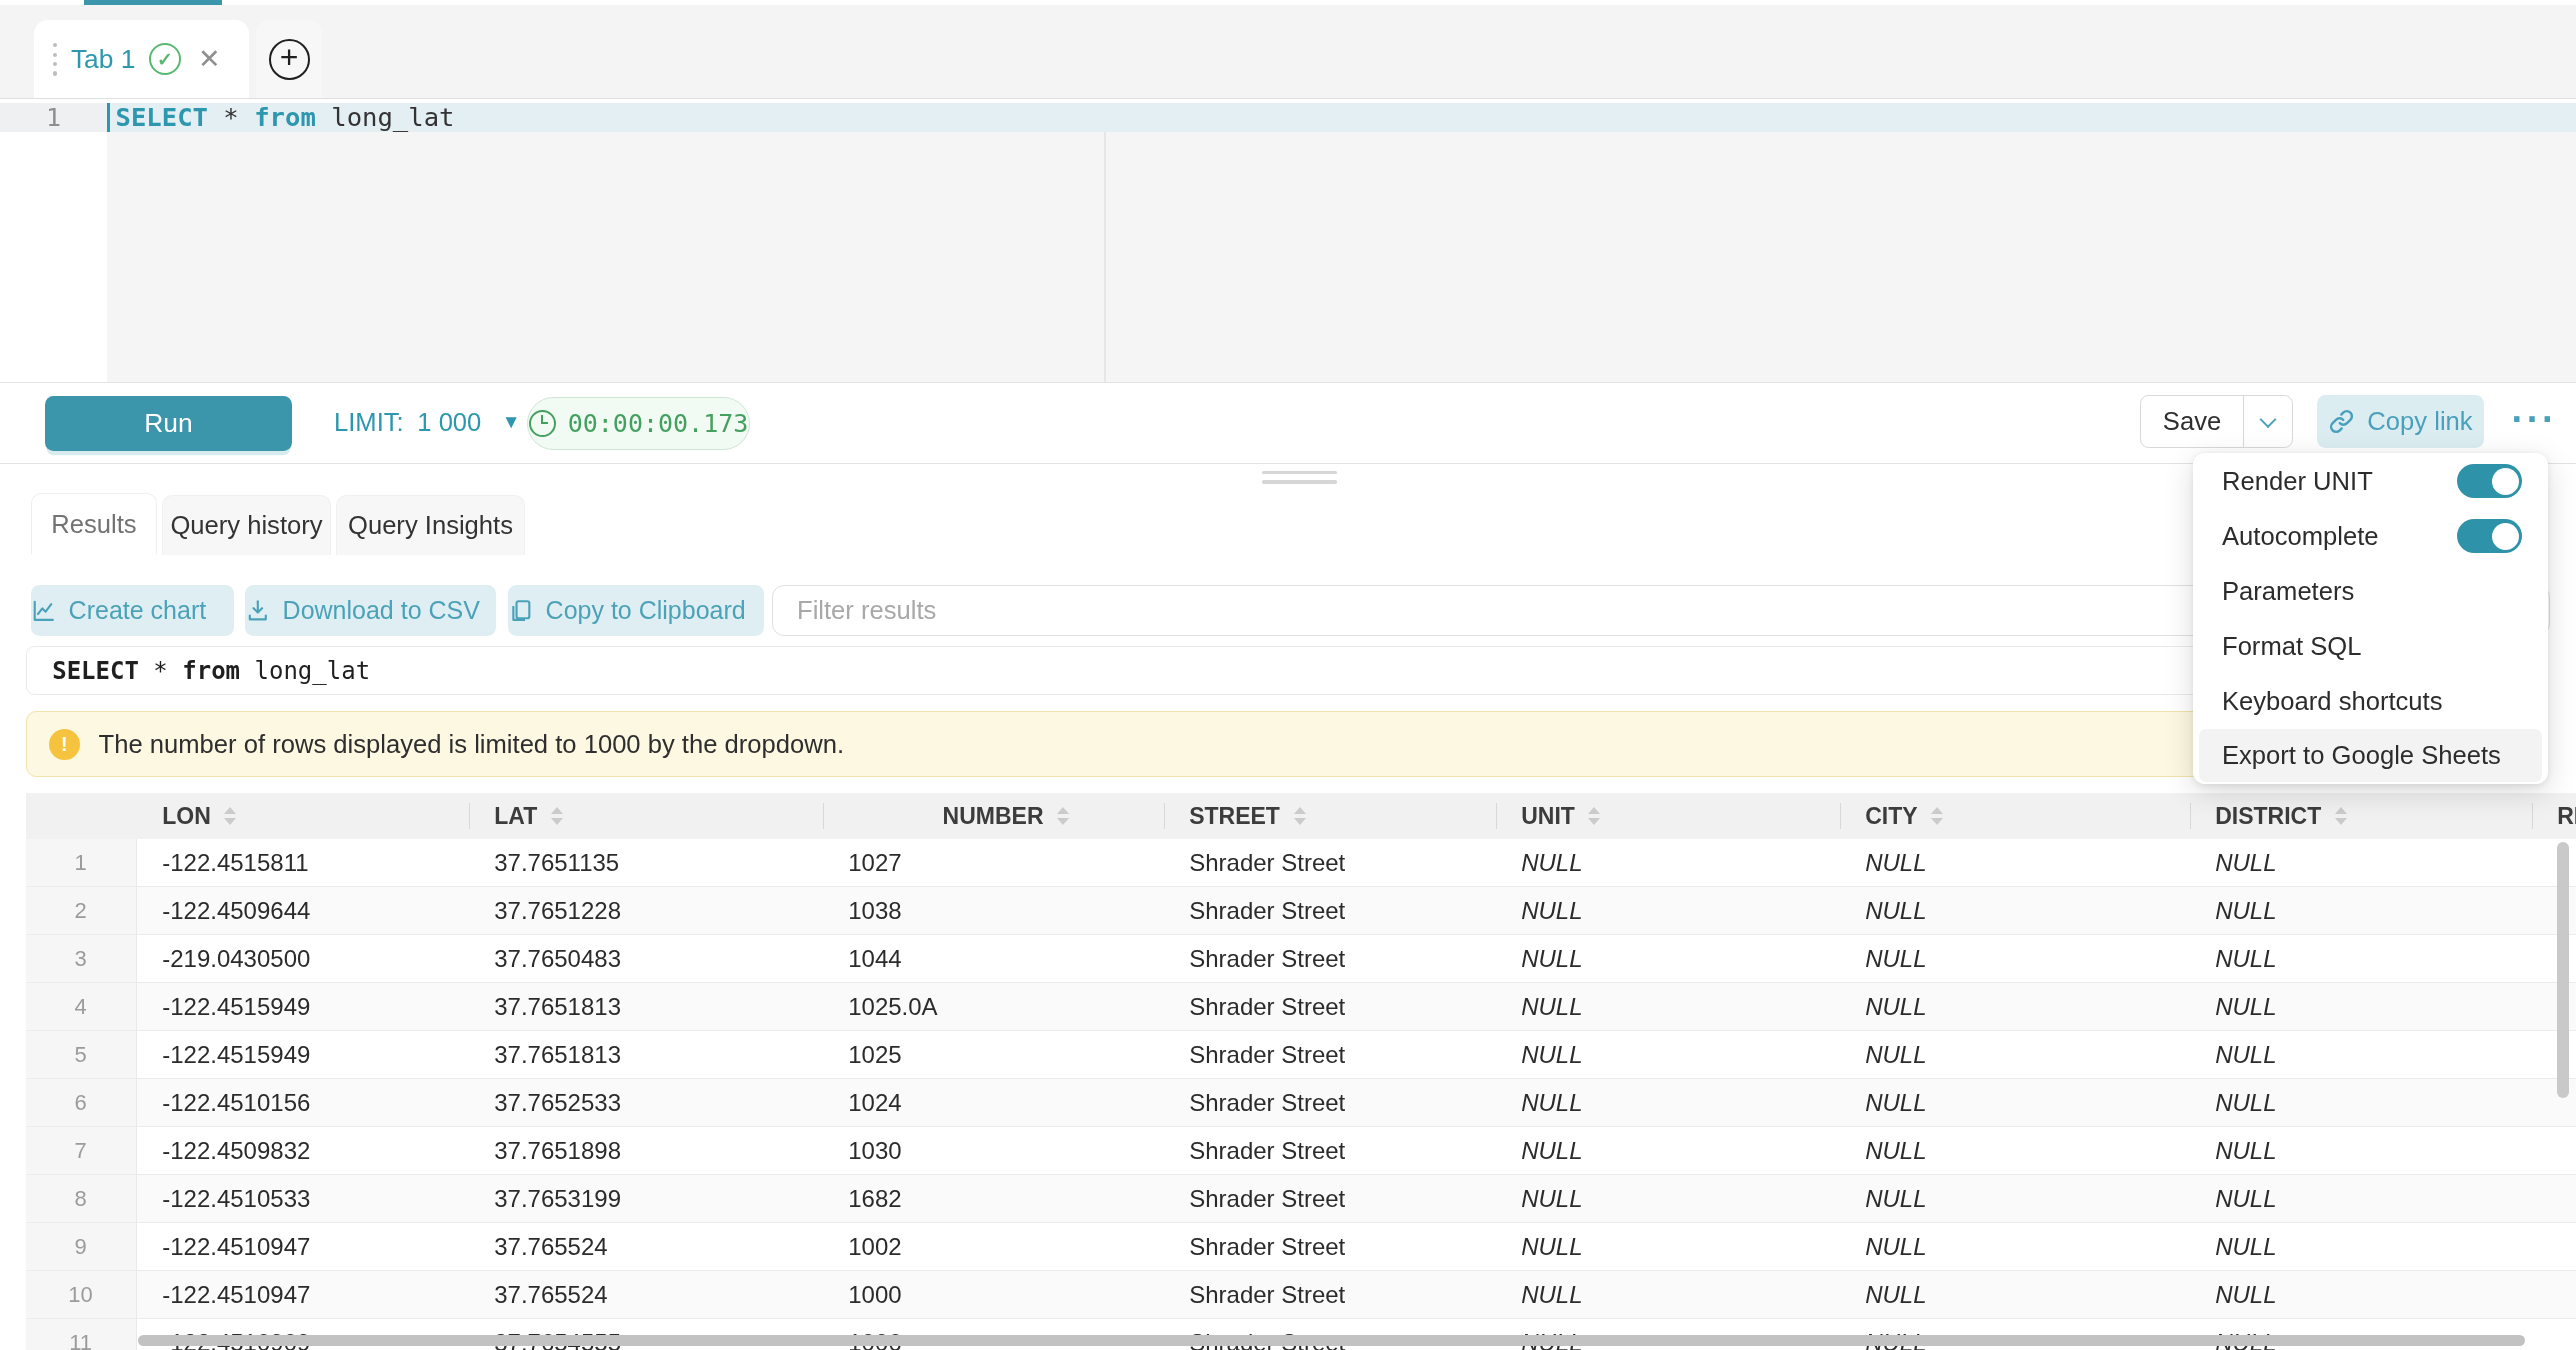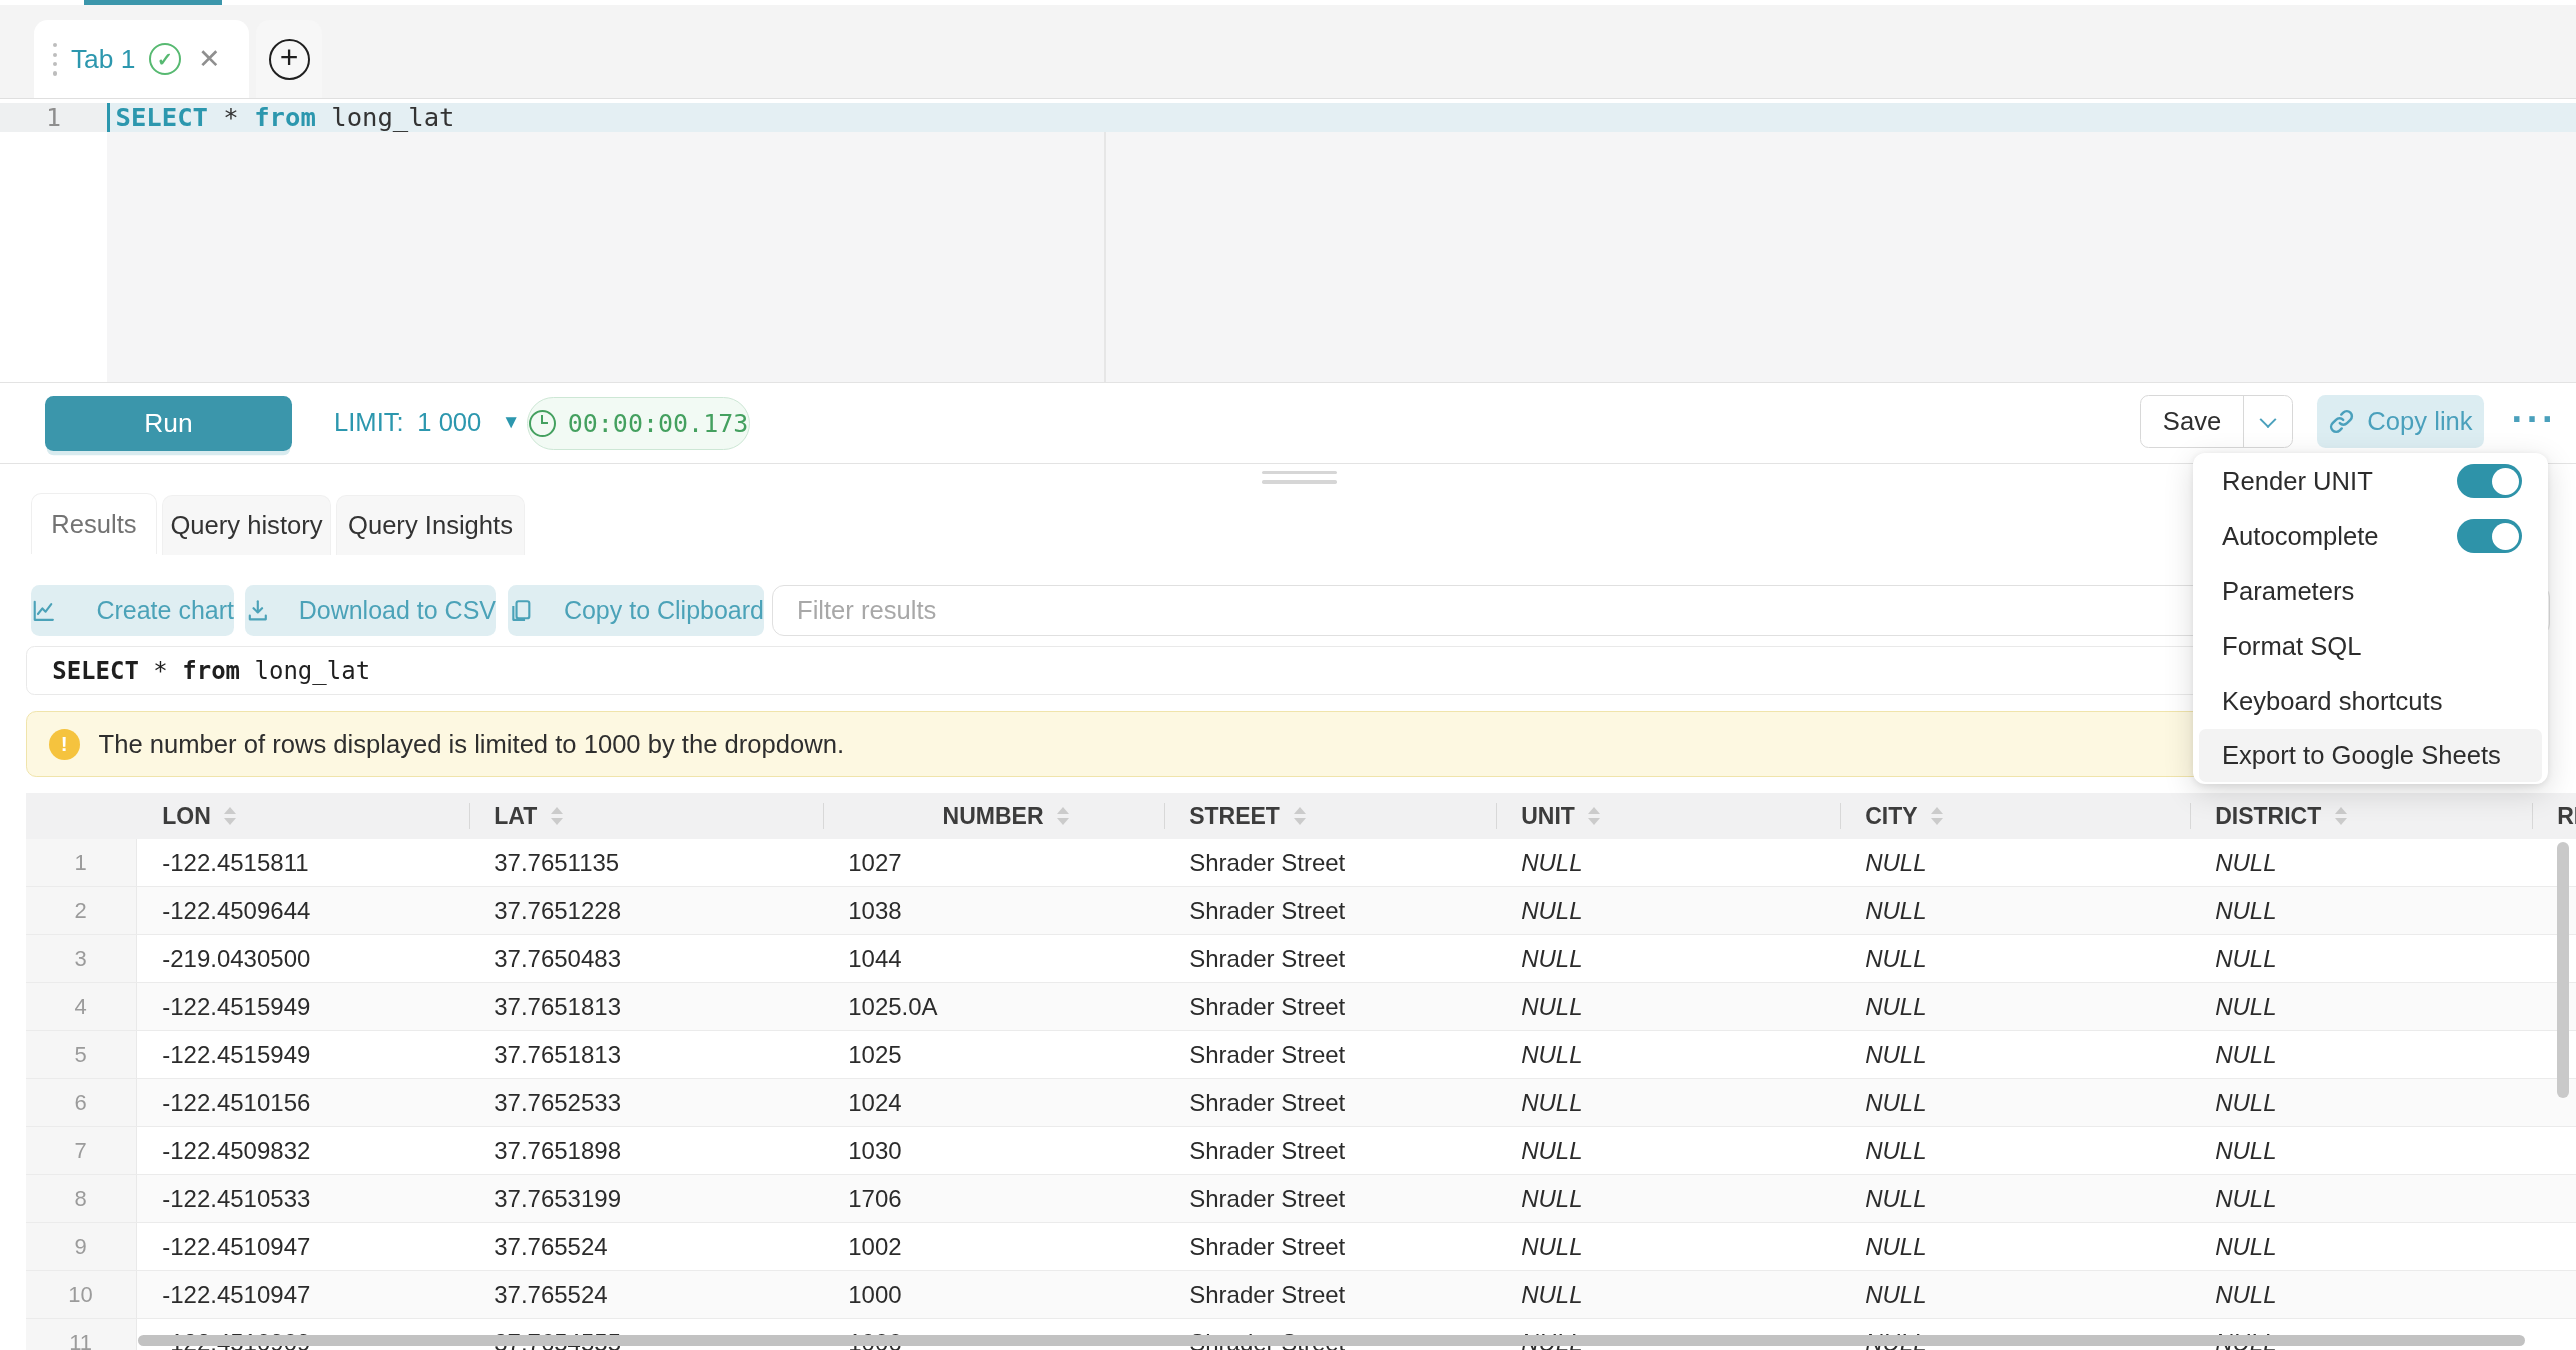--- a/index.html
+++ b/index.html
@@ -72,21 +72,21 @@
   .handle i { display:block; width:75px; height:3.4px; background:#d6d6d6; border-radius:1.7px; margin-bottom:6px; }
 
   
   .rtabs { position:absolute; left:0; top:493px; width:2576px; height:61px; }
   .rtab { position:absolute; top:1.7px; height:60px; background:#f7f7f7; border-radius:10.2px 10.2px 0 0;
     display:flex; align-items:center; justify-content:center; font-size:25.6px; color:#333; border:1.7px solid #f0f0f0; border-bottom:none; }
   .rtab.active { top:0; height:61px; background:#fff; color:#737373; border-color:#efefef; z-index:2; }
 
   
   .action-btn { position:absolute; top:585px; height:51px; background:#dfeef2; border-radius:8.5px;
-    display:flex; align-items:center; justify-content:space-between; gap:12px; color:#4ba2b8; font-size:25px; }
+    display:flex; align-items:center; justify-content:flex-start; gap:12px; color:#4ba2b8; font-size:25px; }
   .filter-input { position:absolute; left:772px; top:585px; width:1778px; height:51px; background:#fff;
     border:1.7px solid #e0e0e0; border-radius:12px; font-size:25.6px; color:#333; padding:0 24px;
     font-family:"Liberation Sans", sans-serif; outline:none; }
   .filter-input::placeholder { color:#a8a8a8; }
 
   
   .echo-box { position:absolute; left:25.6px; top:646px; width:2499px; height:49px; background:#fff;
     border:1.7px solid #e9e9e9; border-radius:8.5px; display:flex; align-items:center; padding-left:25.6px;
     font-size:24px; color:#1f1f1f; }
   .echo-box b { font-weight:bold; }
@@ -382,21 +382,21 @@
           <div class="td" style="width: 332px;">Shrader Street</div>
           <div class="td null" style="width: 344px;">NULL</div>
           <div class="td null" style="width: 350px;">NULL</div>
           <div class="td null" style="width: 342px;">NULL</div>
           <div class="td" style="width: 102px;"></div>
         </div>
         <div class="trow tbody-row alt">
           <div class="td td-num" style="width: 111px;">8</div>
           <div class="td" style="width: 332px;">-122.4510533</div>
           <div class="td" style="width: 354px;">37.7653199</div>
-          <div class="td" style="width: 341px;">1706</div>
+          <div class="td" style="width: 341px;">1682</div>
           <div class="td" style="width: 332px;">Shrader Street</div>
           <div class="td null" style="width: 344px;">NULL</div>
           <div class="td null" style="width: 350px;">NULL</div>
           <div class="td null" style="width: 342px;">NULL</div>
           <div class="td" style="width: 102px;"></div>
         </div>
         <div class="trow tbody-row">
           <div class="td td-num" style="width: 111px;">9</div>
           <div class="td" style="width: 332px;">-122.4510947</div>
           <div class="td" style="width: 354px;">37.765524</div>

